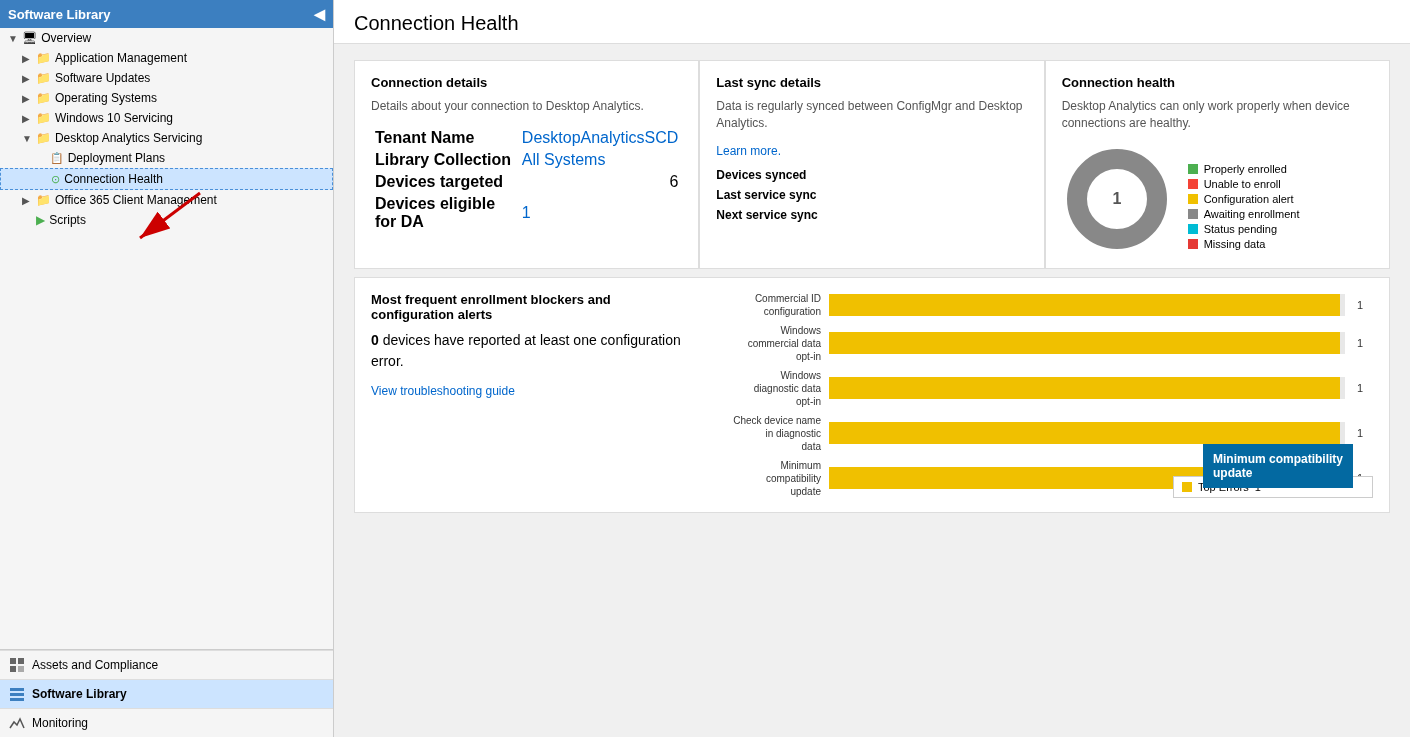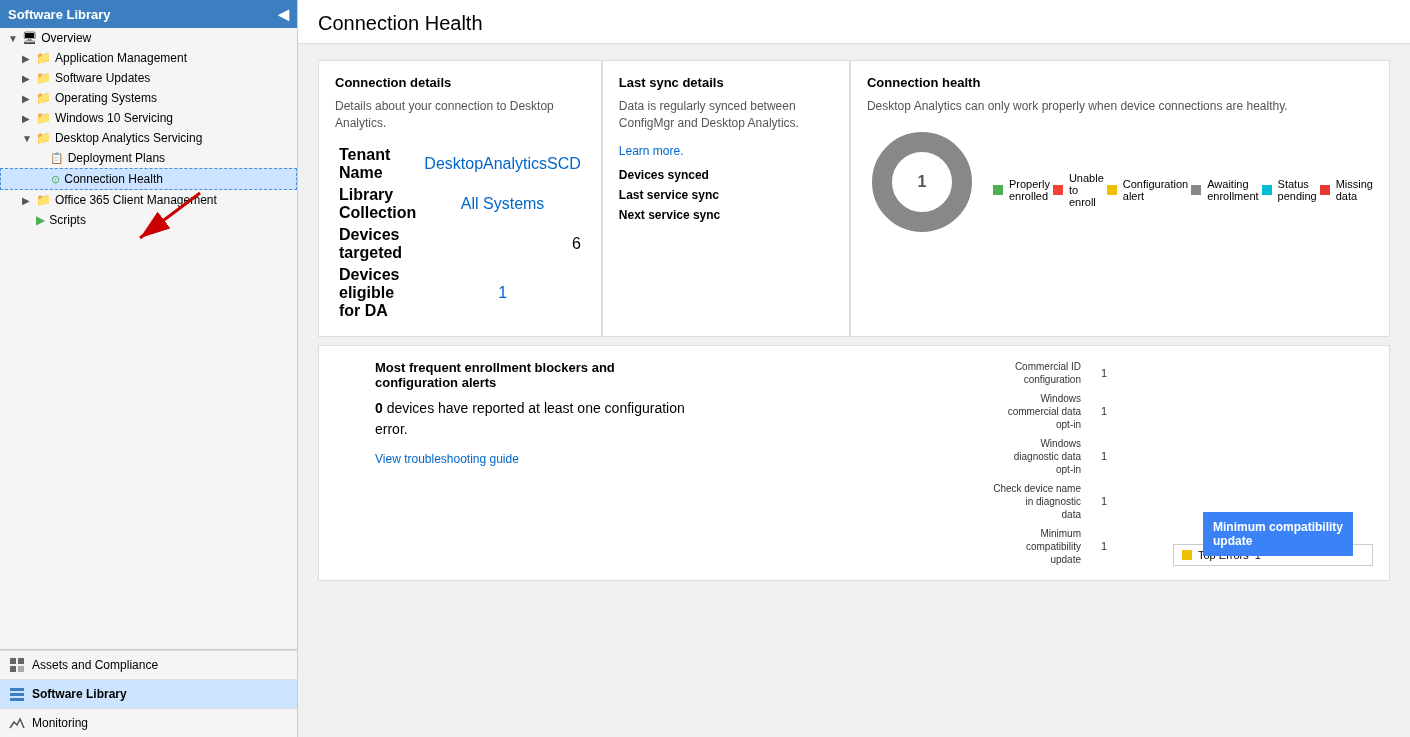--- a/index.html
+++ b/index.html
@@ -7,21 +7,21 @@
 
     
     .main-layout {
       display: flex;
       flex: 1;
       overflow: hidden;
     }
 
     
     .sidebar {
-      width: 298px;
+      width: 334px;
       background: #f5f5f5;
       border-right: 1px solid #ccc;
       display: flex;
       flex-direction: column;
       overflow: hidden;
     }
 
     .sidebar-title {
       background: #3c7fc0;
       color: white;
@@ -157,21 +157,21 @@
     }
 
     .card-table tr td:first-child {
       font-weight: bold;
       color: #000;
       width: 55%;
     }
 
     .card-table tr td:last-child {
       color: #0066cc;
-      text-align: center;
+      text-align: left;
     }
 
     .card-table tr td.black-val {
       color: #000;
       text-align: right;
     }
 
     
     .sync-label {
       font-weight: bold;
@@ -193,21 +193,21 @@
     }
 
     .donut-svg {
       width: 110px;
       height: 110px;
       flex-shrink: 0;
     }
 
     .legend {
       display: flex;
-      flex-direction: row;
+      flex-direction: column;
       gap: 3px;
       margin-top: 16px;
     }
 
     .legend-item {
       display: flex;
       align-items: center;
       gap: 6px;
       font-size: 11px;
       color: #000;
@@ -224,21 +224,20 @@
       background: #fff;
       border: 1px solid #ddd;
       padding: 14px 16px;
       display: flex;
       gap: 20px;
     }
 
     .bottom-left {
       width: 320px;
       flex-shrink: 0;
-      margin-left: 40px;
     }
 
     .bottom-left h3 {
       font-size: 13px;
       font-weight: bold;
       color: #000;
       margin-bottom: 8px;
     }
 
     .bottom-left .description {
@@ -264,21 +263,20 @@
       text-decoration: none;
       font-size: 12px;
     }
 
     .bottom-right {
       flex: 1;
       display: flex;
       flex-direction: column;
       gap: 6px;
       position: relative;
-      align-items: center;
     }
 
     .bar-row {
       display: flex;
       align-items: center;
       gap: 8px;
     }
 
     .bar-label {
       width: 110px;
@@ -304,21 +302,21 @@
     .bar-value {
       font-size: 11px;
       color: #333;
       margin-left: 4px;
       min-width: 16px;
     }
 
     
     .tooltip-box {
       position: absolute;
-      background: #3b82f6;
+      background: #0369a1;
       color: white;
       padding: 8px 10px;
       font-size: 12px;
       font-weight: bold;
       bottom: 10px;
       right: 20px;
       z-index: 10;
     }
 
     .tooltip-legend {

